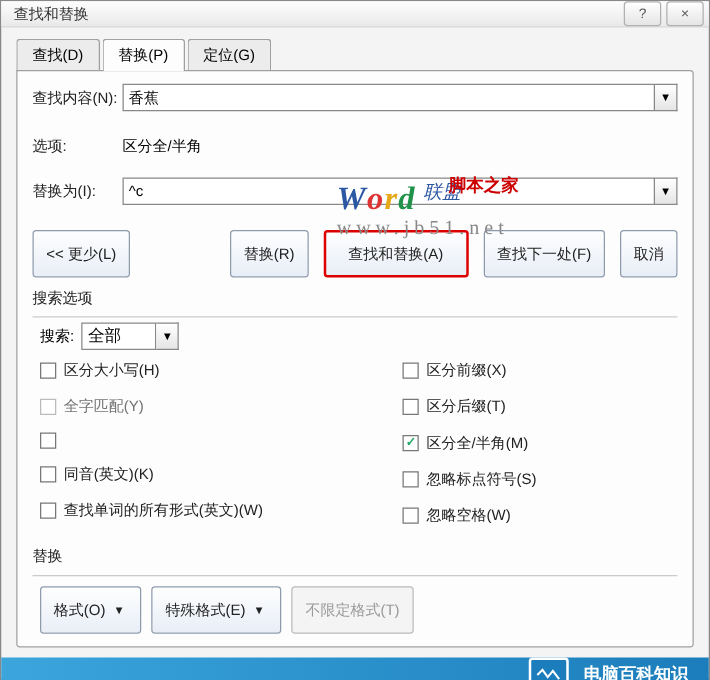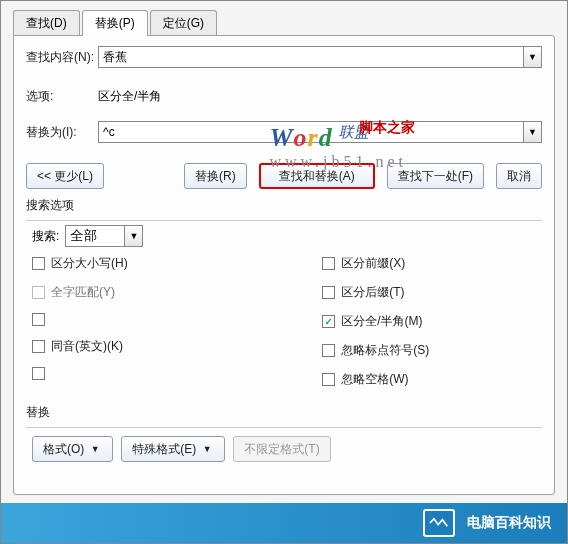--- a/index.html
+++ b/index.html
@@ -20,21 +20,21 @@
     .row-label { width: 72px; color:#222; }
     .text-input { flex:1; border:1px solid #888; height:22px; padding:2px 4px; background:#fff; font-size:12px; }
     .drop-btn { width:18px; height:22px; border:1px solid #888; border-left:none; background:linear-gradient(#fff,#e5e5e5); display:flex; align-items:center; justify-content:center; font-size:9px;}
     
     .watermark { position:absolute; right:90px; top:6px; font-family: "Times New Roman", serif; font-weight:bold; font-style:italic; }
     .wm-word { font-size:26px; display:flex; gap:1px; }
     .wm-chinese { font-size:14px; color:#c00; font-weight:bold; font-style:normal; font-family:"SimSun"; position:absolute; right:-8px; top:-4px; white-space:nowrap; }
     .wm-url { font-size:16px; color:#888; letter-spacing:4px; font-style:normal; font-weight:normal;text-align:right;}
     
     .buttons-row { display:flex; gap:12px; align-items:center; margin: 20px 0 8px 0;}
-    .btn { height:26px; padding: 0 10px; border:1px solid #8e9bad; border-radius:3px; background:linear-gradient(#fefefe,#e8eef7); color:#222; cursor:pointer; font-size:12px; display:flex; align-items:center;}
+    .btn { height:38px; padding: 0 10px; border:1px solid #8e9bad; border-radius:3px; background:linear-gradient(#fefefe,#e8eef7); color:#222; cursor:pointer; font-size:12px; display:flex; align-items:center;}
     .btn.highlighted { border:2px solid #d00; padding:0 18px; }
     .btn-drop { width:14px; margin-left:4px; font-size:9px; }
     
     .search-opts-label { margin-top:4px; color:#222; }
     .search-line { margin-left:6px; margin-top:4px; display:flex; align-items:center; gap:6px; }
     .select { border:1px solid #888; height:22px; padding:2px 4px; background:#fff; width:60px;}
     
     .check-cols { display:flex; margin:8px 2px 0 6px;}
     .col { flex:1; display:flex; flex-direction:column; gap:12px;}
     .chk-row { display:flex; align-items:center; gap:6px; color:#222;}
@@ -54,20 +54,27 @@
     .input-wrap { display:flex; flex:1;}
     .replace-area { position:relative; display:flex; flex:1; }
     .replace-wm-container { position:absolute; right:45px; top:-4px; pointer-events:none;}
     
     .fieldset-line { border-top:1px solid #ccc; margin-top:6px;}
   </style>
 </head>
 <body>
 
 <div class="window">
+  <div class="titlebar">
+    <span class="title-text">查找和替换</span>
+    <div class="window-controls">
+      <div class="win-btn">?</div>
+      <div class="win-btn">×</div>
+    </div>
+  </div>
 
   <div class="tabs-row">
     <div class="tab"><span>查找(D)</span></div>
     <div class="tab active"><span>替换(P)</span></div>
     <div class="tab"><span>定位(G)</span></div>
   </div>
 
   <div class="panel">
     <div class="row">
       <span class="row-label">查找内容(N):</span>
@@ -134,20 +141,21 @@
           </label>
         <label class="chk-row">
             <span class="chk-box"></span>
           </label>
         <label class="chk-row">
             <span class="chk-box"></span>
             <span>同音(英文)(K)</span>
           </label>
         <label class="chk-row">
             <span class="chk-box"></span>
+            <span>查找单词的所有形式(英文)(W)</span>
           </label>
       </div>
       <div class="col" style="flex:0.75">
         <label class="chk-row">
             <span class="chk-box"></span>
             <span>区分前缀(X)</span>
           </label>
         <label class="chk-row">
             <span class="chk-box"></span>
             <span>区分后缀(T)</span>

